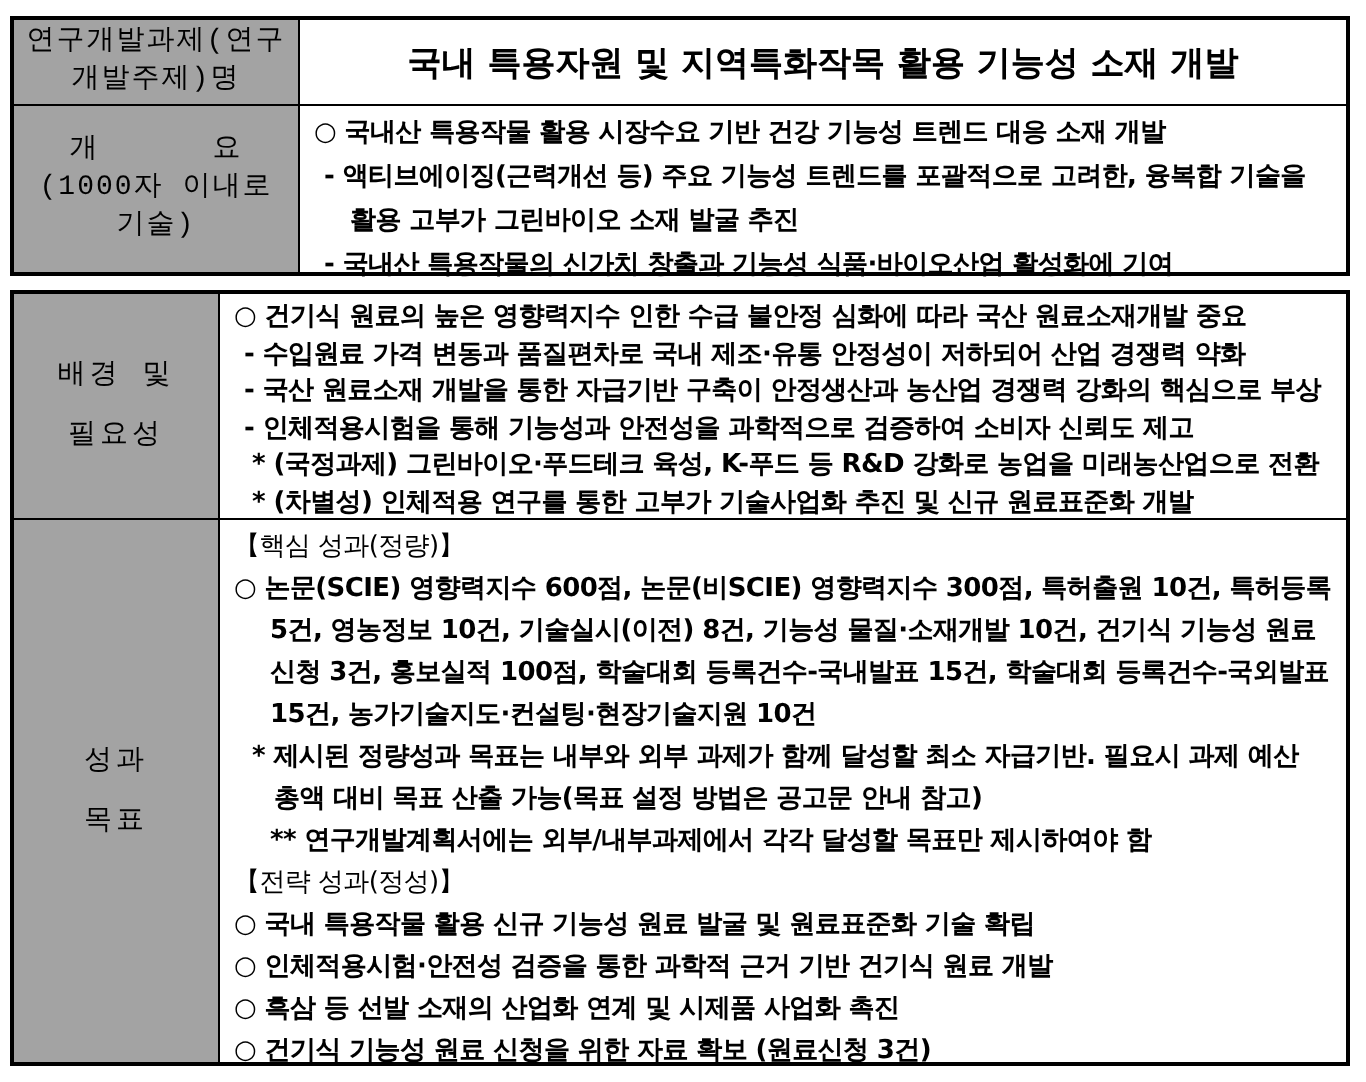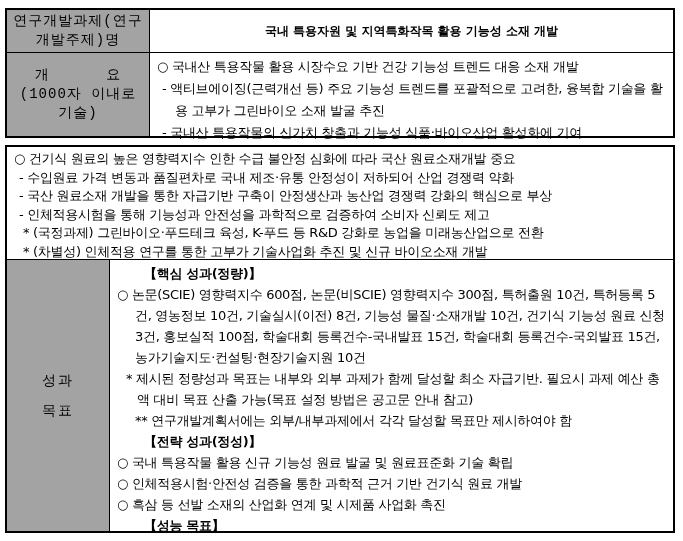--- a/index.html
+++ b/index.html
@@ -51,34 +51,34 @@
     font-size: 13px;
     padding: 3px 7px 2px 7px;
     word-break: break-all;
     letter-spacing: -0.3px;
   }
   .title-cell {
     display: flex;
     align-items: center;
     justify-content: center;
     text-align: center;
-    font-size: 12px;
+    font-size: 17px;
     font-weight: bold;
     letter-spacing: 0;
     padding: 2px 8px;
   }
-  .para { margin: 0; }
+  .para { margin: 0; font-weight: bold; }
   .lh22 .para { line-height: 22px; }
   .lh19 .para { line-height: 18.6px; }
   .lh21 .para { line-height: 21px; }
   .para.bullet { padding-left: 18px; text-indent: -18px; }
   .para.dash   { margin-left: 5px;  padding-left: 13px; text-indent: -13px; }
   .para.star   { margin-left: 9px;  padding-left: 11px; text-indent: -11px; }
   .para.star2  { margin-left: 18px;  padding-left: 18px; text-indent: -18px; }
-  .para.header { font-weight: bold; margin-left: 27px; }
+  .para.header { font-weight: normal; }
 </style>
 </head>
 <body>
 
 <div class="doc">
 
   <div class="tbl tbl1">
     <div class="trow r1 divider">
       <div class="cell label w143">
         <div class="label-lines">
@@ -99,44 +99,49 @@
       <div class="cell content lh22">
           <div class="para bullet">○ 국내산 특용작물 활용 시장수요 기반 건강 기능성 트렌드 대응 소재 개발</div>
           <div class="para dash">- 액티브에이징(근력개선 등) 주요 기능성 트렌드를 포괄적으로 고려한, 융복합 기술을 활용 고부가 그린바이오 소재 발굴 추진</div>
           <div class="para dash">- 국내산 특용작물의 신가치 창출과 기능성 식품·바이오산업 활성화에 기여</div>
         </div>
     </div>
   </div>
 
   <div class="tbl tbl2">
     <div class="trow divider" style="height:112px;">
+      <div class="cell label w103 gaplines">
+        <div class="label-lines">
+            <div class="label-line">배경 및</div>
+            <div class="label-line">필요성</div>
+          </div>
+      </div>
       <div class="cell content lh19">
           <div class="para bullet">○ 건기식 원료의 높은 영향력지수 인한 수급 불안정 심화에 따라 국산 원료소재개발 중요</div>
           <div class="para dash">- 수입원료 가격 변동과 품질편차로 국내 제조·유통 안정성이 저하되어 산업 경쟁력 약화</div>
           <div class="para dash">- 국산 원료소재 개발을 통한 자급기반 구축이 안정생산과 농산업 경쟁력 강화의 핵심으로 부상</div>
           <div class="para dash">- 인체적용시험을 통해 기능성과 안전성을 과학적으로 검증하여 소비자 신뢰도 제고</div>
           <div class="para star">* (국정과제) 그린바이오·푸드테크 육성, K-푸드 등 R&amp;D 강화로 농업을 미래농산업으로 전환</div>
-          <div class="para star">* (차별성) 인체적용 연구를 통한 고부가 기술사업화 추진 및 신규 바이오소재 개발</div>
+          <div class="para star">* (차별성) 인체적용 연구를 통한 고부가 기술사업화 추진 및 신규 원료표준화 개발</div>
         </div>
     </div>
     <div class="trow r2">
       <div class="cell label w103 gaplines">
         <div class="label-lines">
             <div class="label-line">성과</div>
             <div class="label-line">목표</div>
           </div>
       </div>
       <div class="cell content lh21">
           <div class="para header">【핵심 성과(정량)】</div>
           <div class="para bullet">○ 논문(SCIE) 영향력지수 600점, 논문(비SCIE) 영향력지수 300점, 특허출원 10건, 특허등록 5건, 영농정보 10건, 기술실시(이전) 8건, 기능성 물질·소재개발 10건, 건기식 기능성 원료 신청 3건, 홍보실적 100점, 학술대회 등록건수-국내발표 15건, 학술대회 등록건수-국외발표 15건, 농가기술지도·컨설팅·현장기술지원 10건</div>
           <div class="para star">* 제시된 정량성과 목표는 내부와 외부 과제가 함께 달성할 최소 자급기반. 필요시 과제 예산 총액 대비 목표 산출 가능(목표 설정 방법은 공고문 안내 참고)</div>
           <div class="para star2">** 연구개발계획서에는 외부/내부과제에서 각각 달성할 목표만 제시하여야 함</div>
           <div class="para header">【전략 성과(정성)】</div>
           <div class="para bullet">○ 국내 특용작물 활용 신규 기능성 원료 발굴 및 원료표준화 기술 확립</div>
           <div class="para bullet">○ 인체적용시험·안전성 검증을 통한 과학적 근거 기반 건기식 원료 개발</div>
           <div class="para bullet">○ 흑삼 등 선발 소재의 산업화 연계 및 시제품 사업화 촉진</div>
-          <div class="para header">【성능 목표】</div>
           <div class="para bullet">○ 건기식 기능성 원료 신청을 위한 자료 확보 (원료신청 3건)</div>
         </div>
     </div>
   </div>
 
 </div>
 
 </body></html>

